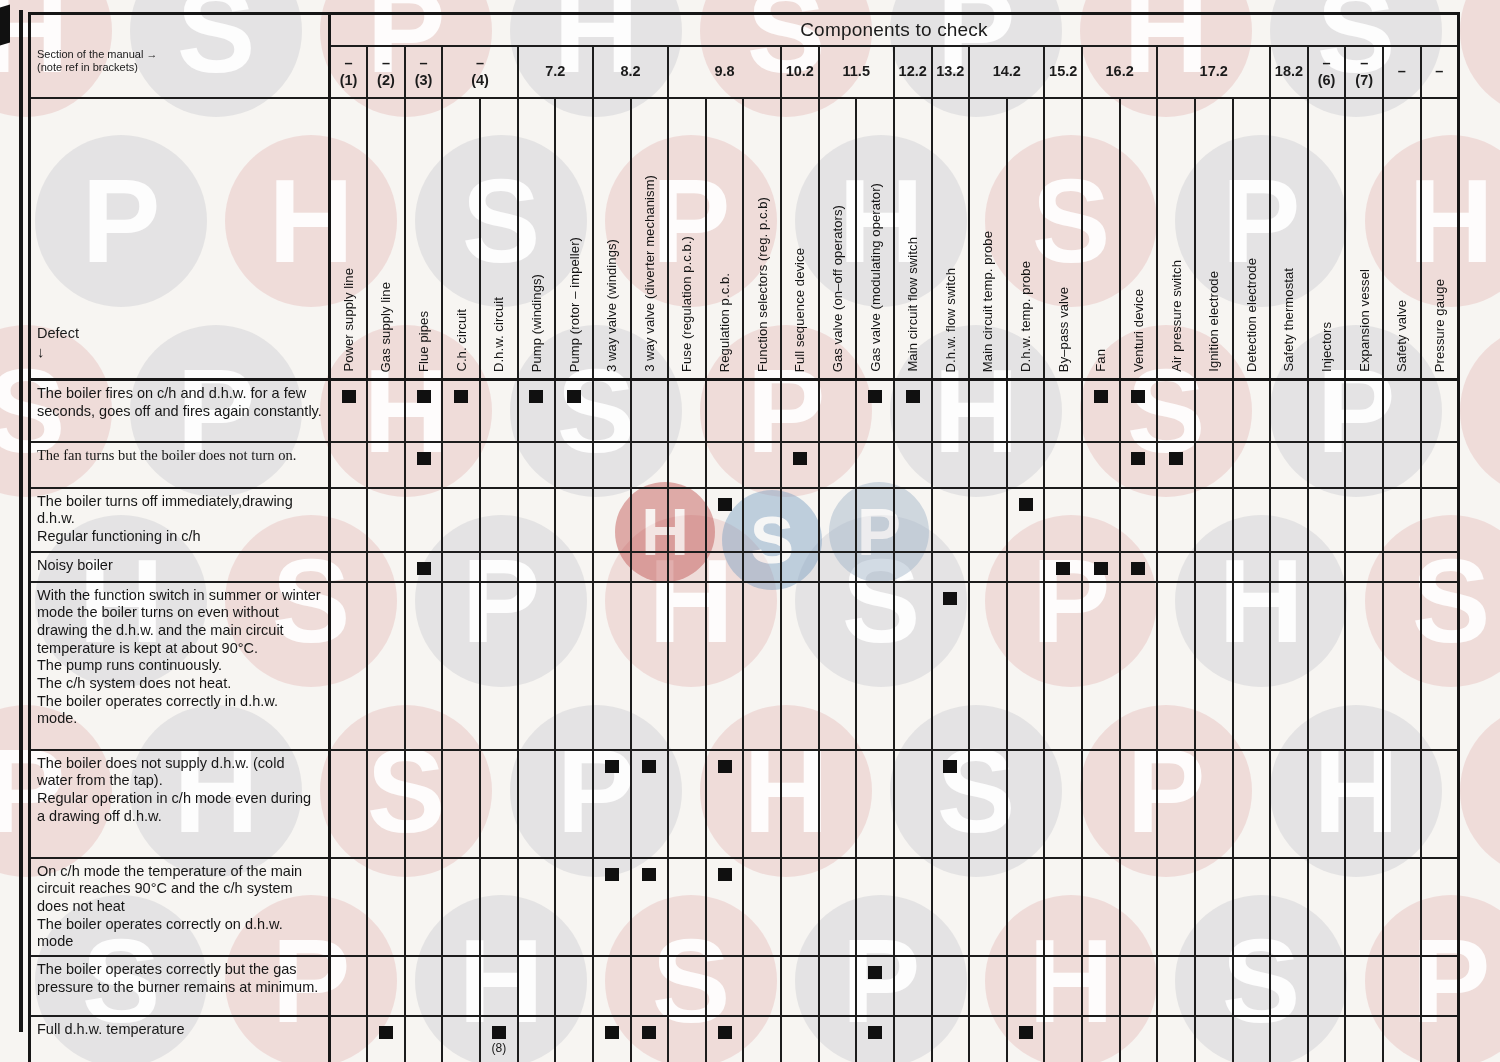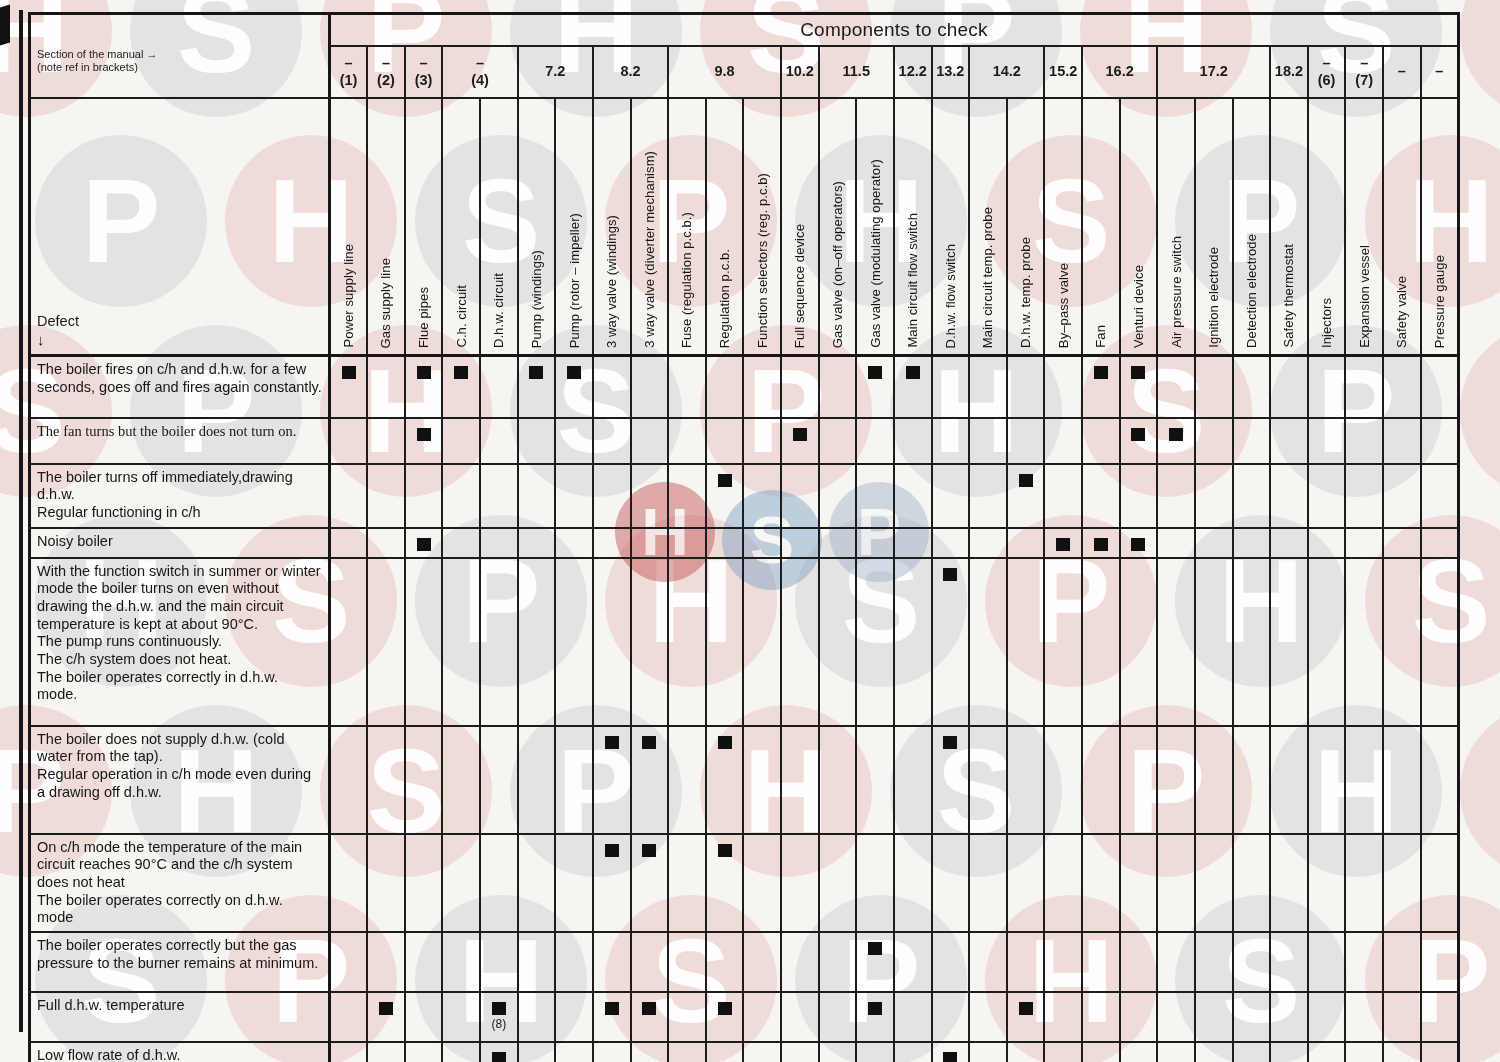--- a/index.html
+++ b/index.html
@@ -52,21 +52,21 @@
   }
   .components-hdr{
     font-size:19px;text-align:center;vertical-align:middle;
     height:30px;letter-spacing:.2px;
   }
   .ref{height:50px;text-align:center;vertical-align:middle;font-size:14.5px;}
   .ref-top{line-height:1.2;font-weight:600;}
   .ref-bot{line-height:1.2;font-weight:600;}
   .labels-row th{height:243px;vertical-align:bottom;border-bottom:3px solid #161616;}
   .defect-h{
-    vertical-align:top;text-align:left;padding:6px 6px;font-size:14.5px;
+    vertical-align:top;text-align:left;padding:18px 6px;font-size:14.5px;
     border-right:3px solid #161616;border-bottom:3px solid #161616;
   }
   .defect-arrow{margin-top:2px;font-size:15px;}
   .vlabel{
     writing-mode:vertical-rl;transform:rotate(180deg);
     font-size:13px;line-height:1;margin:0 auto 6px auto;
     white-space:nowrap;letter-spacing:.1px;color:#141414;
   }
   tbody td{vertical-align:top;}
   td.defect{

